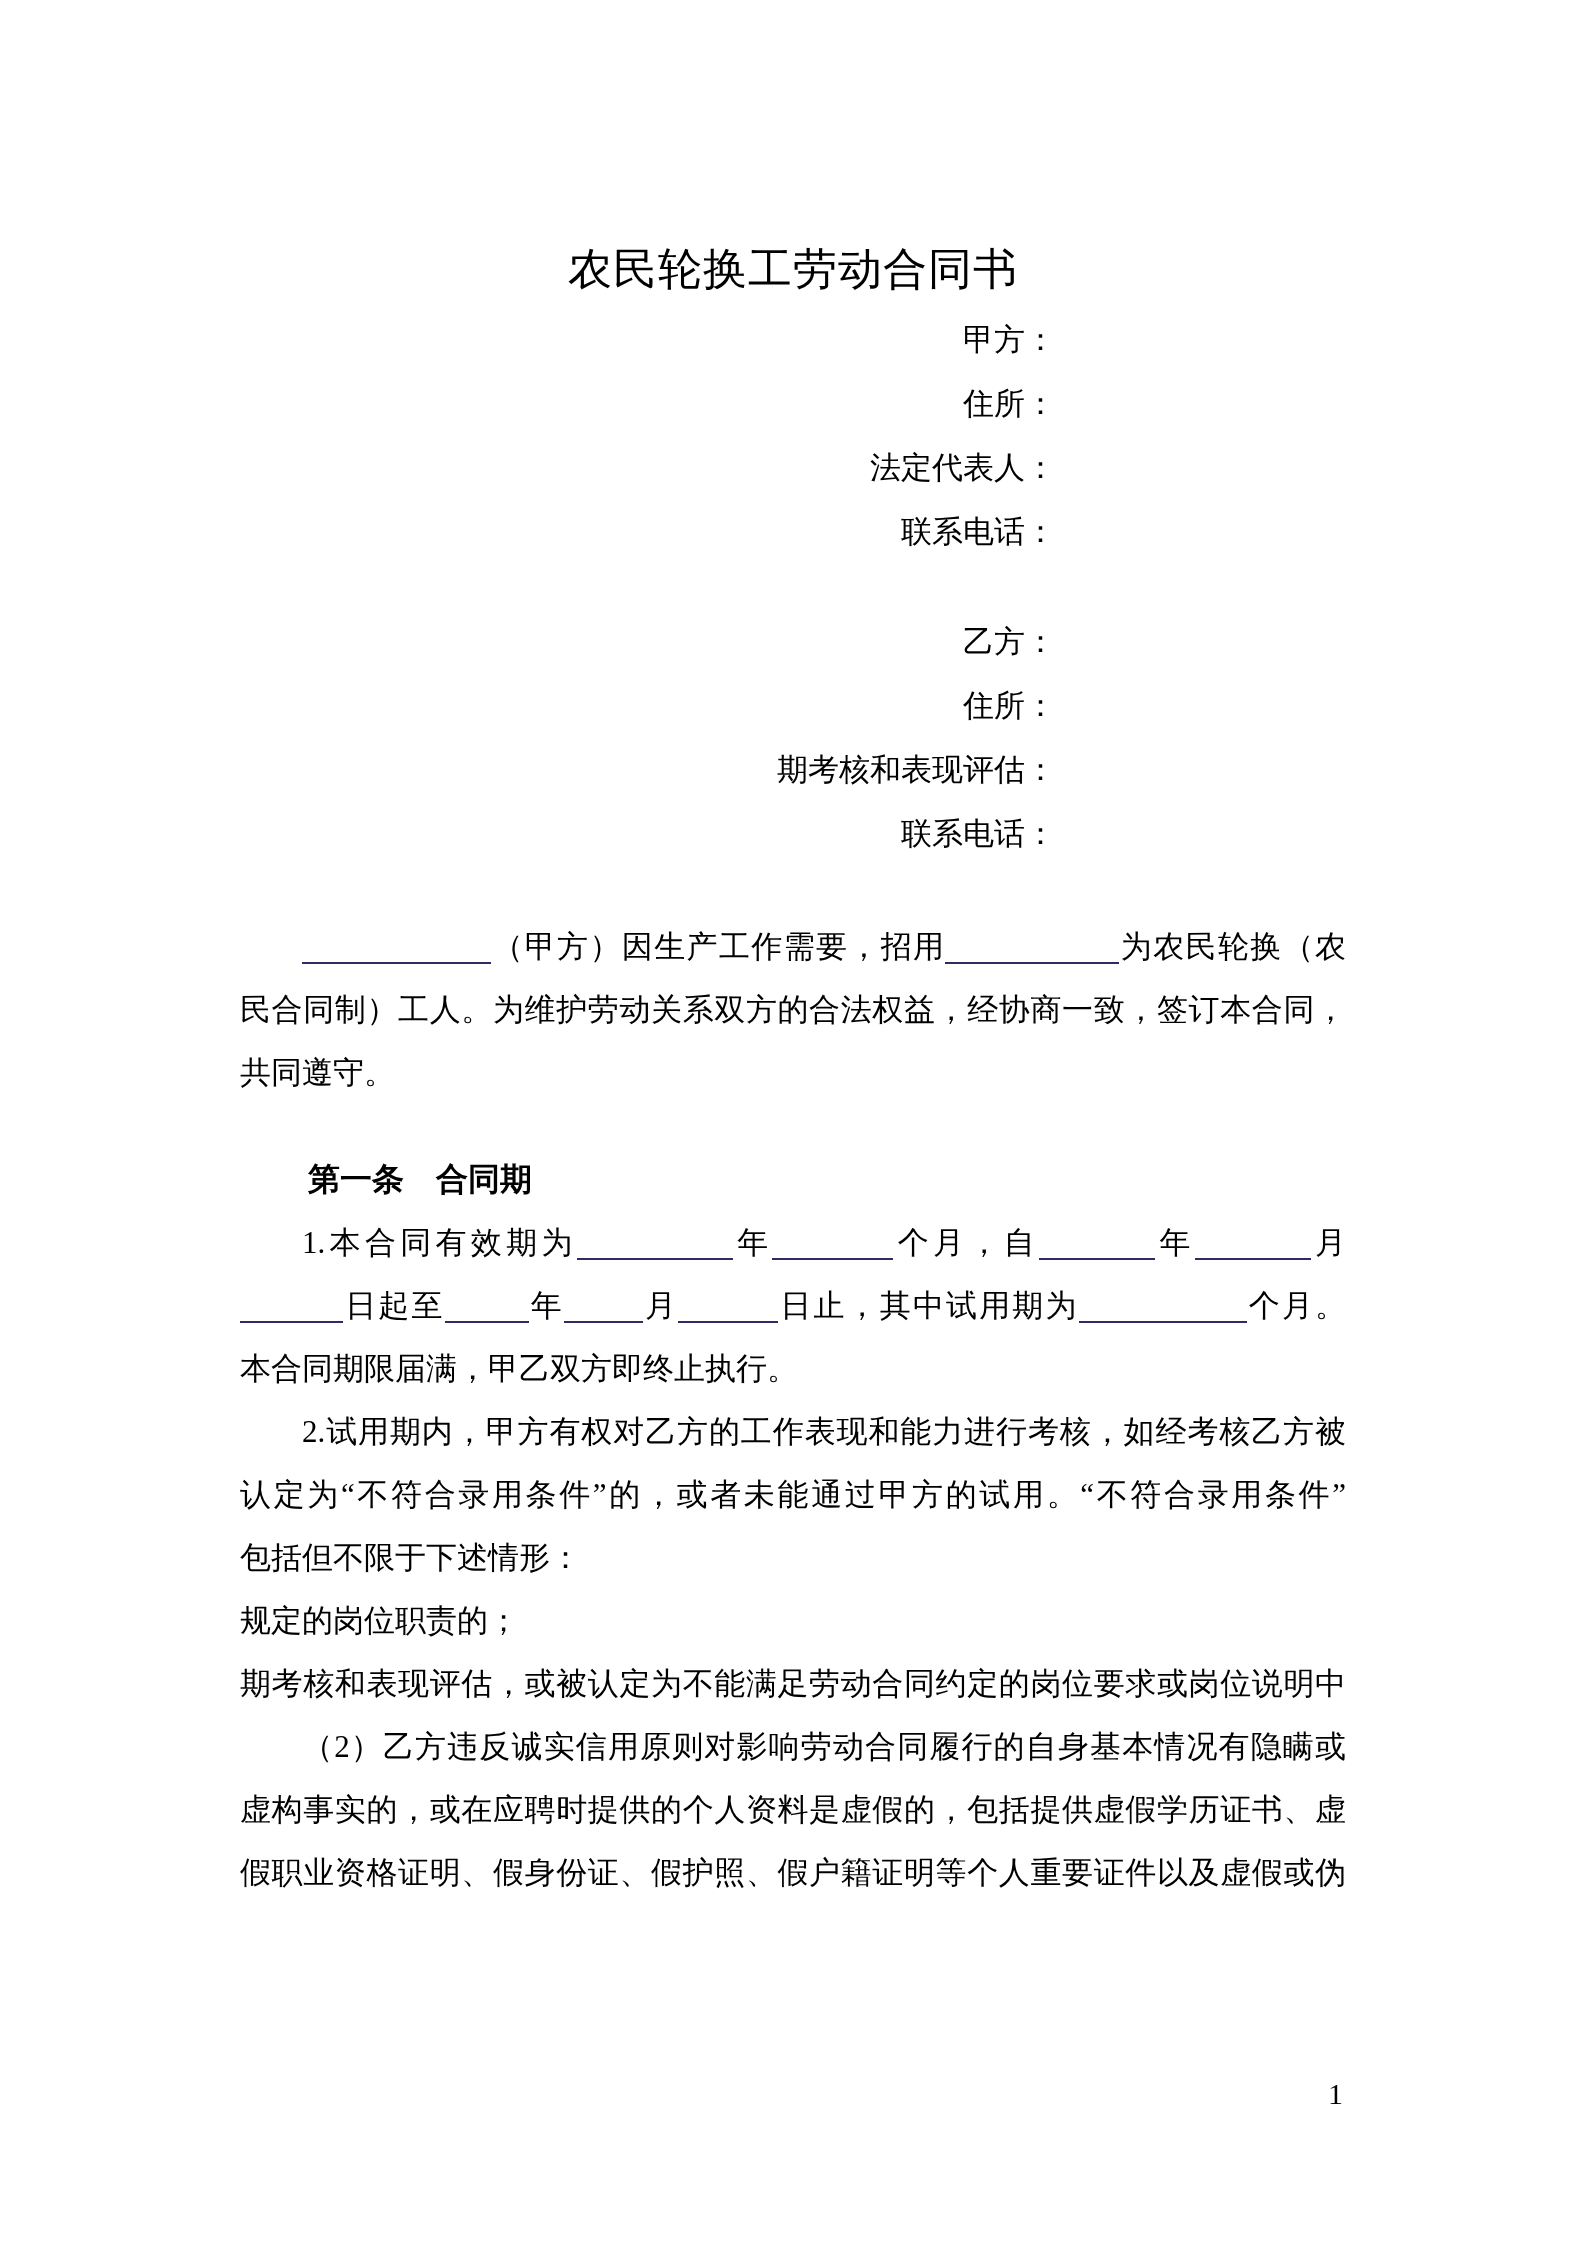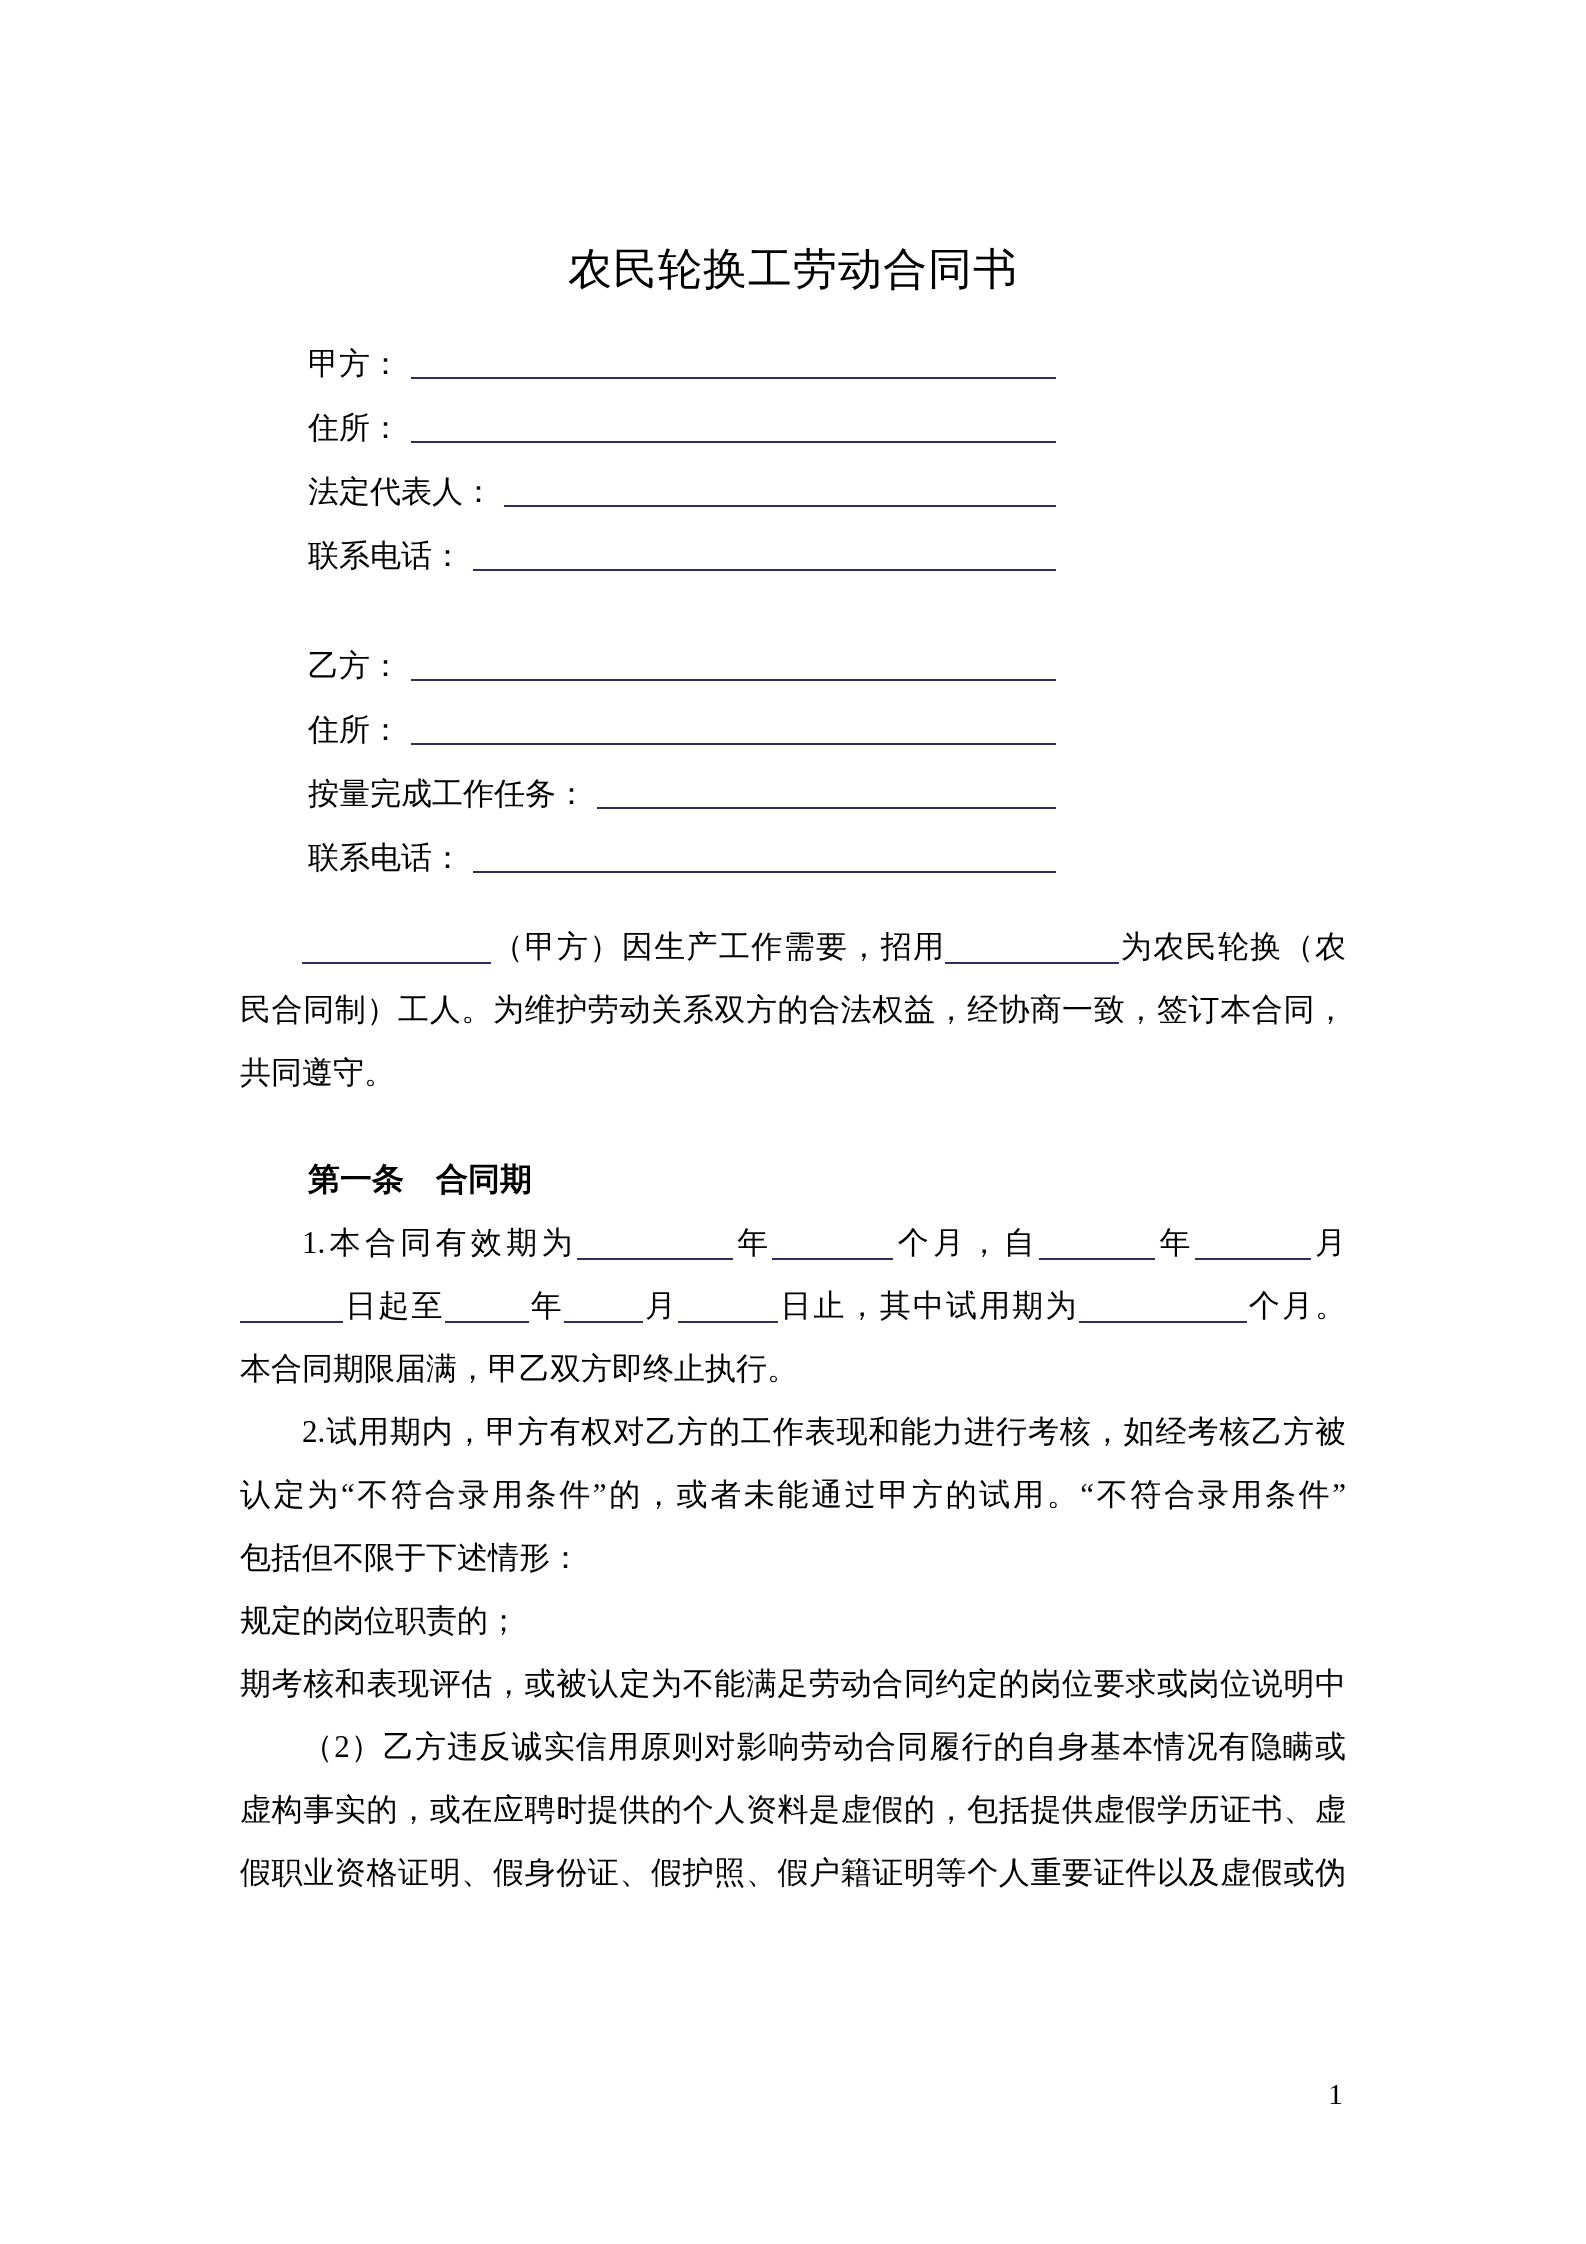--- a/index.html
+++ b/index.html
@@ -35,20 +35,21 @@
   }
   .fields.party-a { margin-top: 24px; }
   .fields.party-b { margin-top: 46px; }
   .field-row {
     display: flex;
     align-items: flex-end;
     height: 64px;
     padding-left: 68px;      
     font-size: 31px;
     box-sizing: border-box;
+    flex-direction: column;
   }
   .field-label {
     white-space: nowrap;
     line-height: 1.3;
   }
   .field-line {
     flex: 1;
     border-bottom: 2px solid var(--ul, #332a63);
     margin: 0 0 5px 10px;
     height: 0;
@@ -118,21 +119,21 @@
     <section class="fields party-b" id="party-b-fields">
         <div class="field-row">
           <span class="field-label">乙方：</span>
           <span class="field-line"></span>
         </div>
         <div class="field-row">
           <span class="field-label">住所：</span>
           <span class="field-line"></span>
         </div>
         <div class="field-row">
-          <span class="field-label">按量完成工作任务：</span>
+          <span class="field-label">期考核和表现评估：</span>
           <span class="field-line"></span>
         </div>
         <div class="field-row">
           <span class="field-label">联系电话：</span>
           <span class="field-line"></span>
         </div>
       </section>
 
     <section class="paragraphs intro" id="intro-paragraph">
         <div class="tline just ind"><span class="blank" style="width: 189px;"></span><span>（甲方）因生产工作需要，招用</span><span class="blank" style="width: 174px;"></span><span>为农民轮换（农</span></div>

